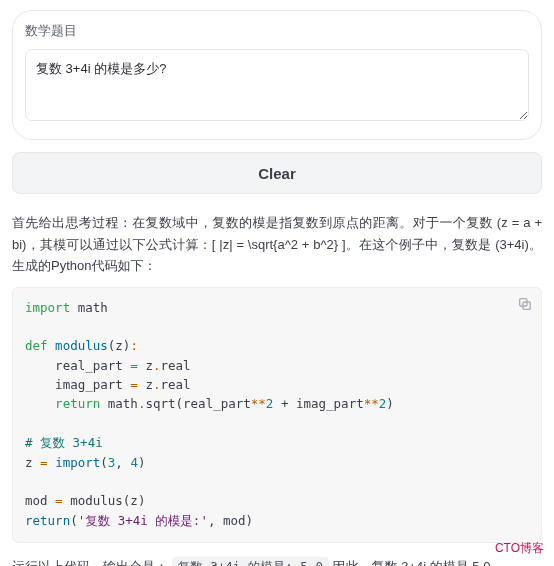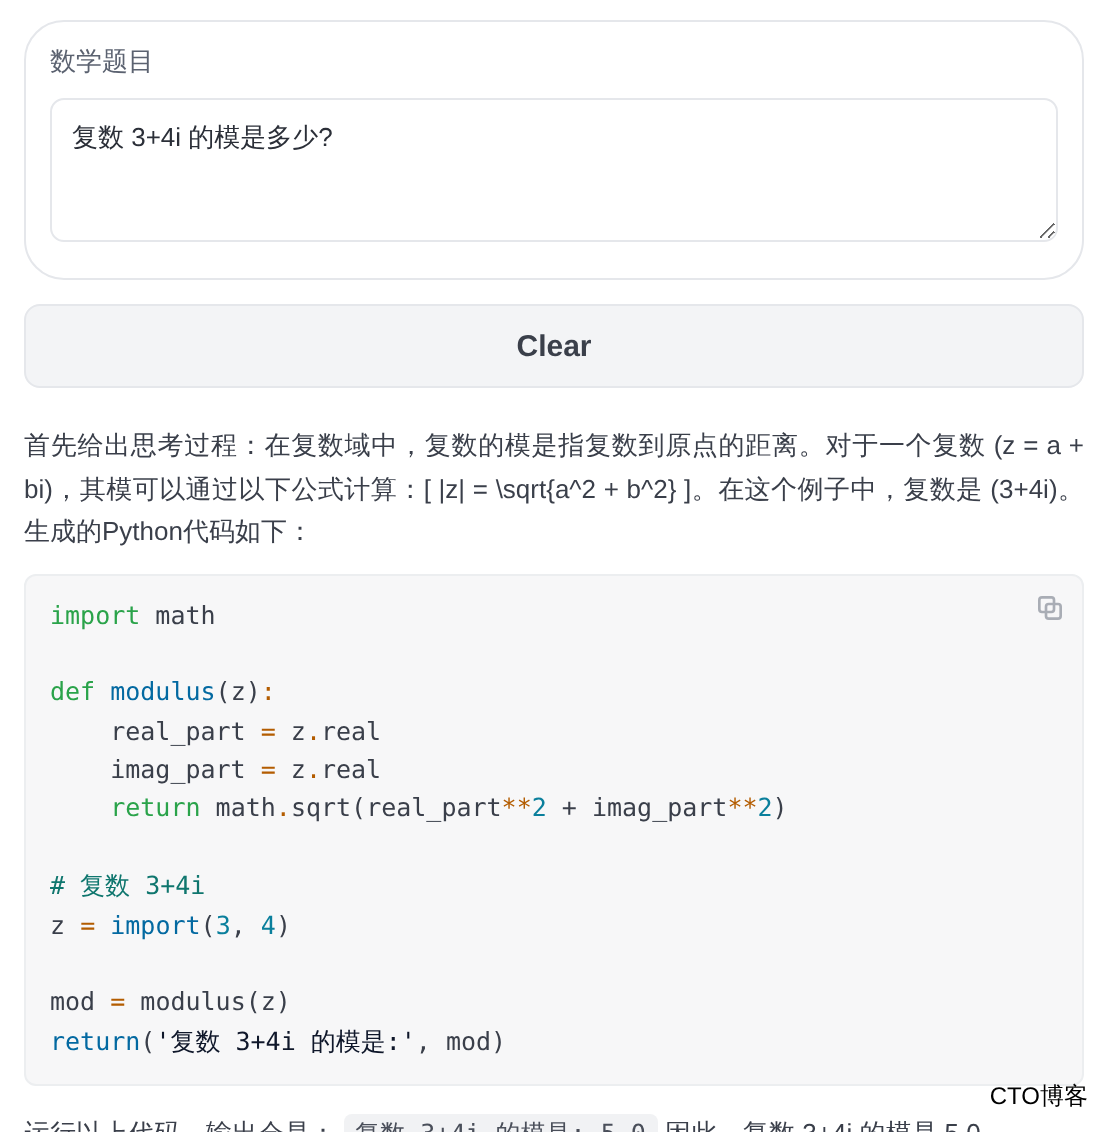--- a/index.html
+++ b/index.html
@@ -84,38 +84,38 @@
     font-family: ui-monospace, SFMono-Regular, Menlo, Consolas, monospace;
     font-size: 12.5px;
     line-height: 1.55;
     color: #3a3f4a;
     white-space: pre;
   }
   .kw { color: #2aa34a; }
   .fn { color: #0369a1; text-align: right; }
   .op { color: #b35c00; }
   .num { color: #0a7f9c; }
-  .str { color: #0f172a; }
+  .str { color: #701a75; }
   .cm { color: #0f766e; }
   .id { color: #3a3f4a; }
 
   .concl { margin-top: 14px; font-size: 13px; color: #3a3f4a; }
   .inlinecode {
     background: #f1f2f4;
     border-radius: 4px;
     padding: 2px 6px;
     font-family: ui-monospace, SFMono-Regular, Menlo, Consolas, monospace;
     font-size: 12.5px;
     color: #4a4f5a;
   }
   .wm {
     position: absolute;
     right: 10px;
     bottom: 8px;
-    color: #000000;
+    color: #be185d;
     font-size: 12px;
     pointer-events: none;
     text-align: right;
   }
   .wrap { position: relative; width: 554px; height: 566px; }
 </style>
 </head>
 <body>
 <div class="wrap">
 <div class="page">

